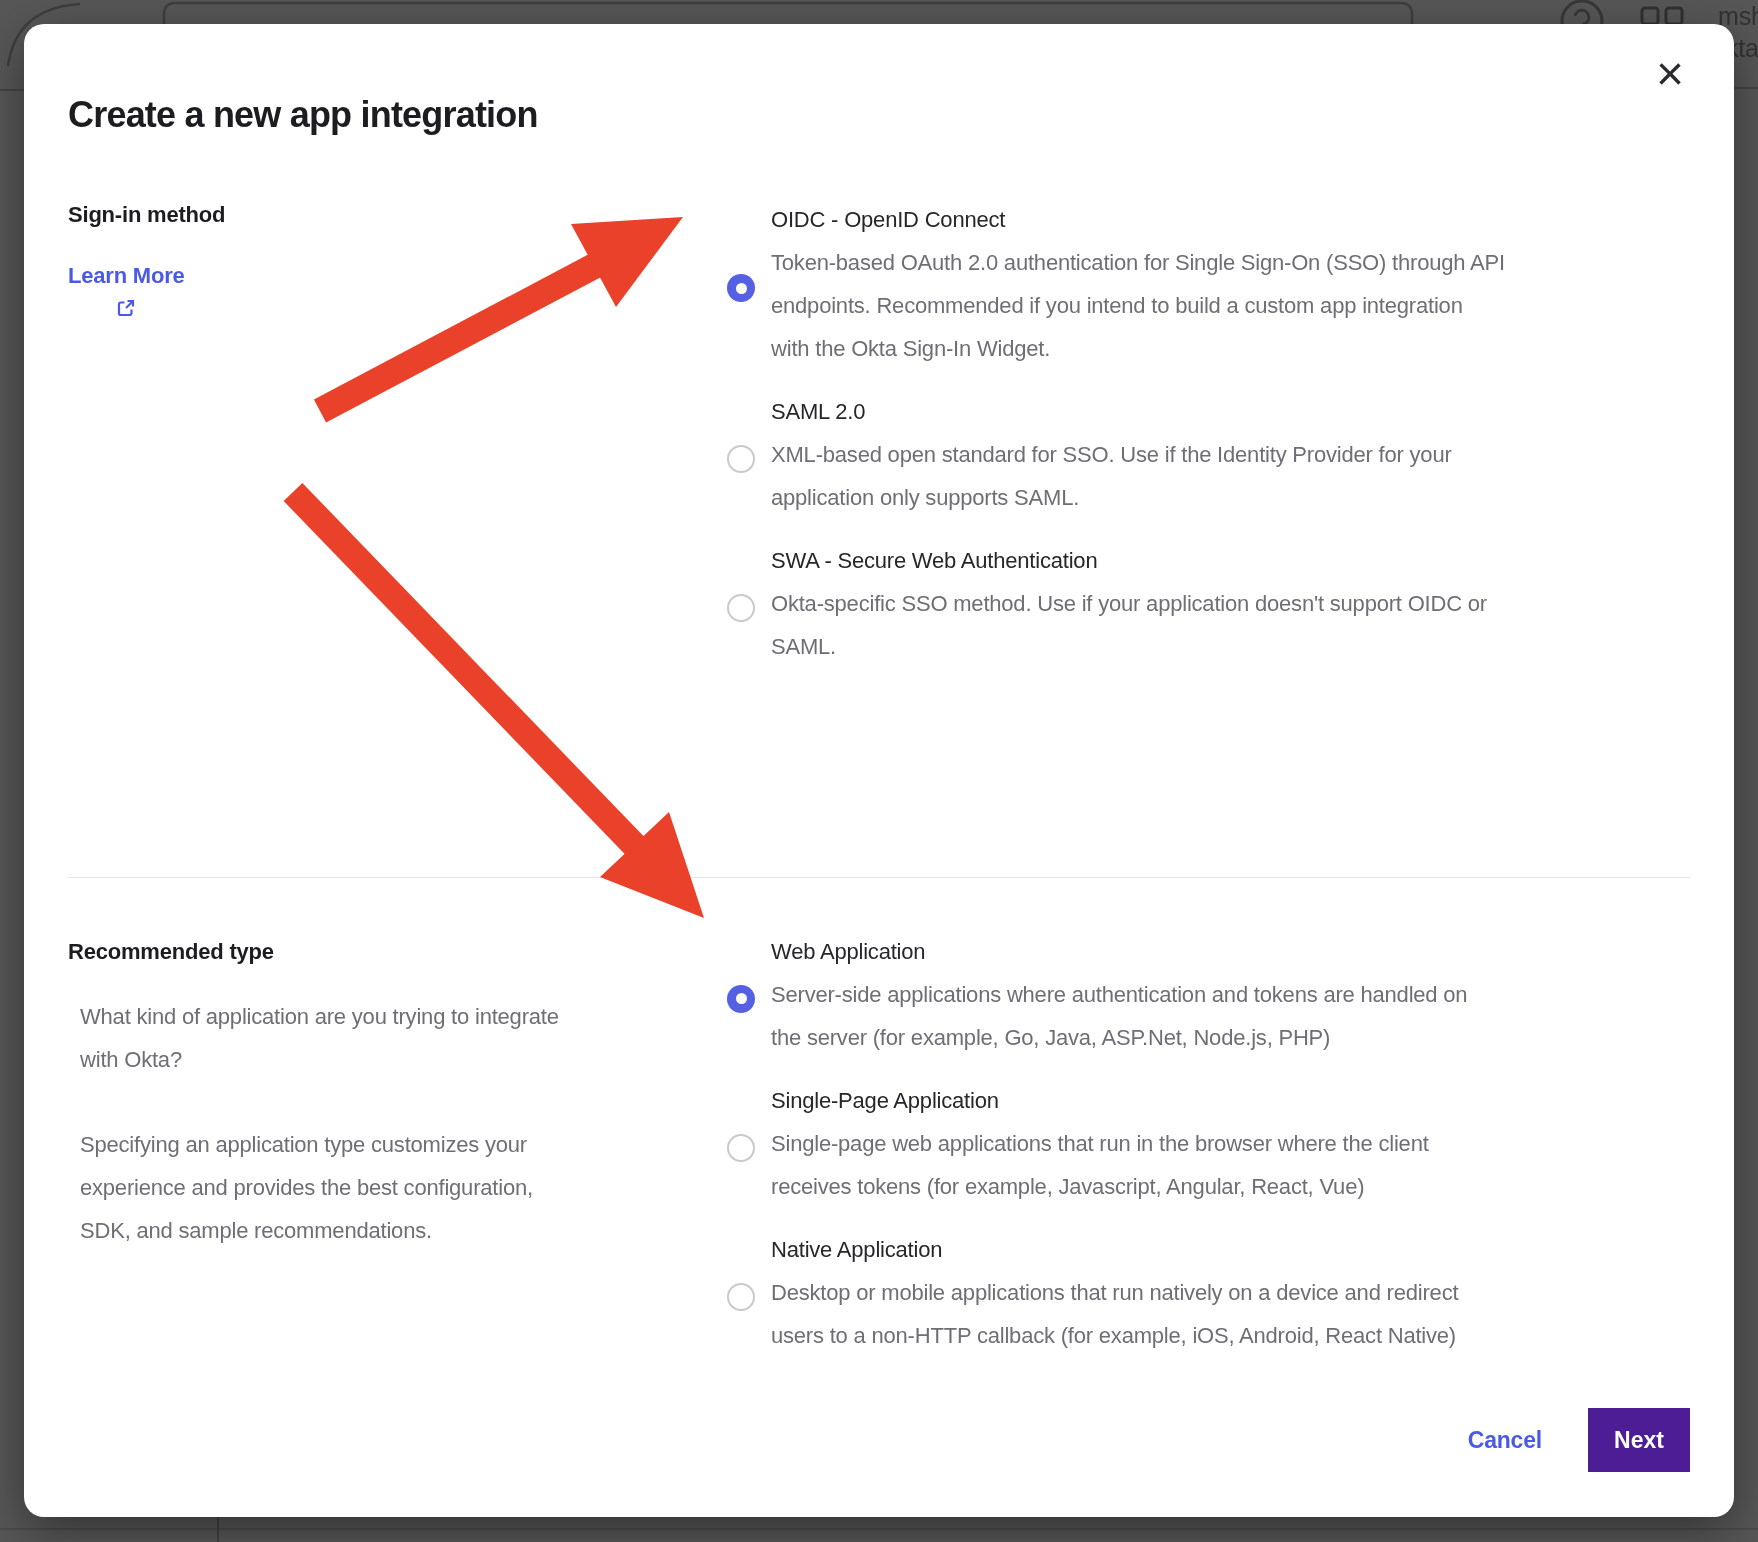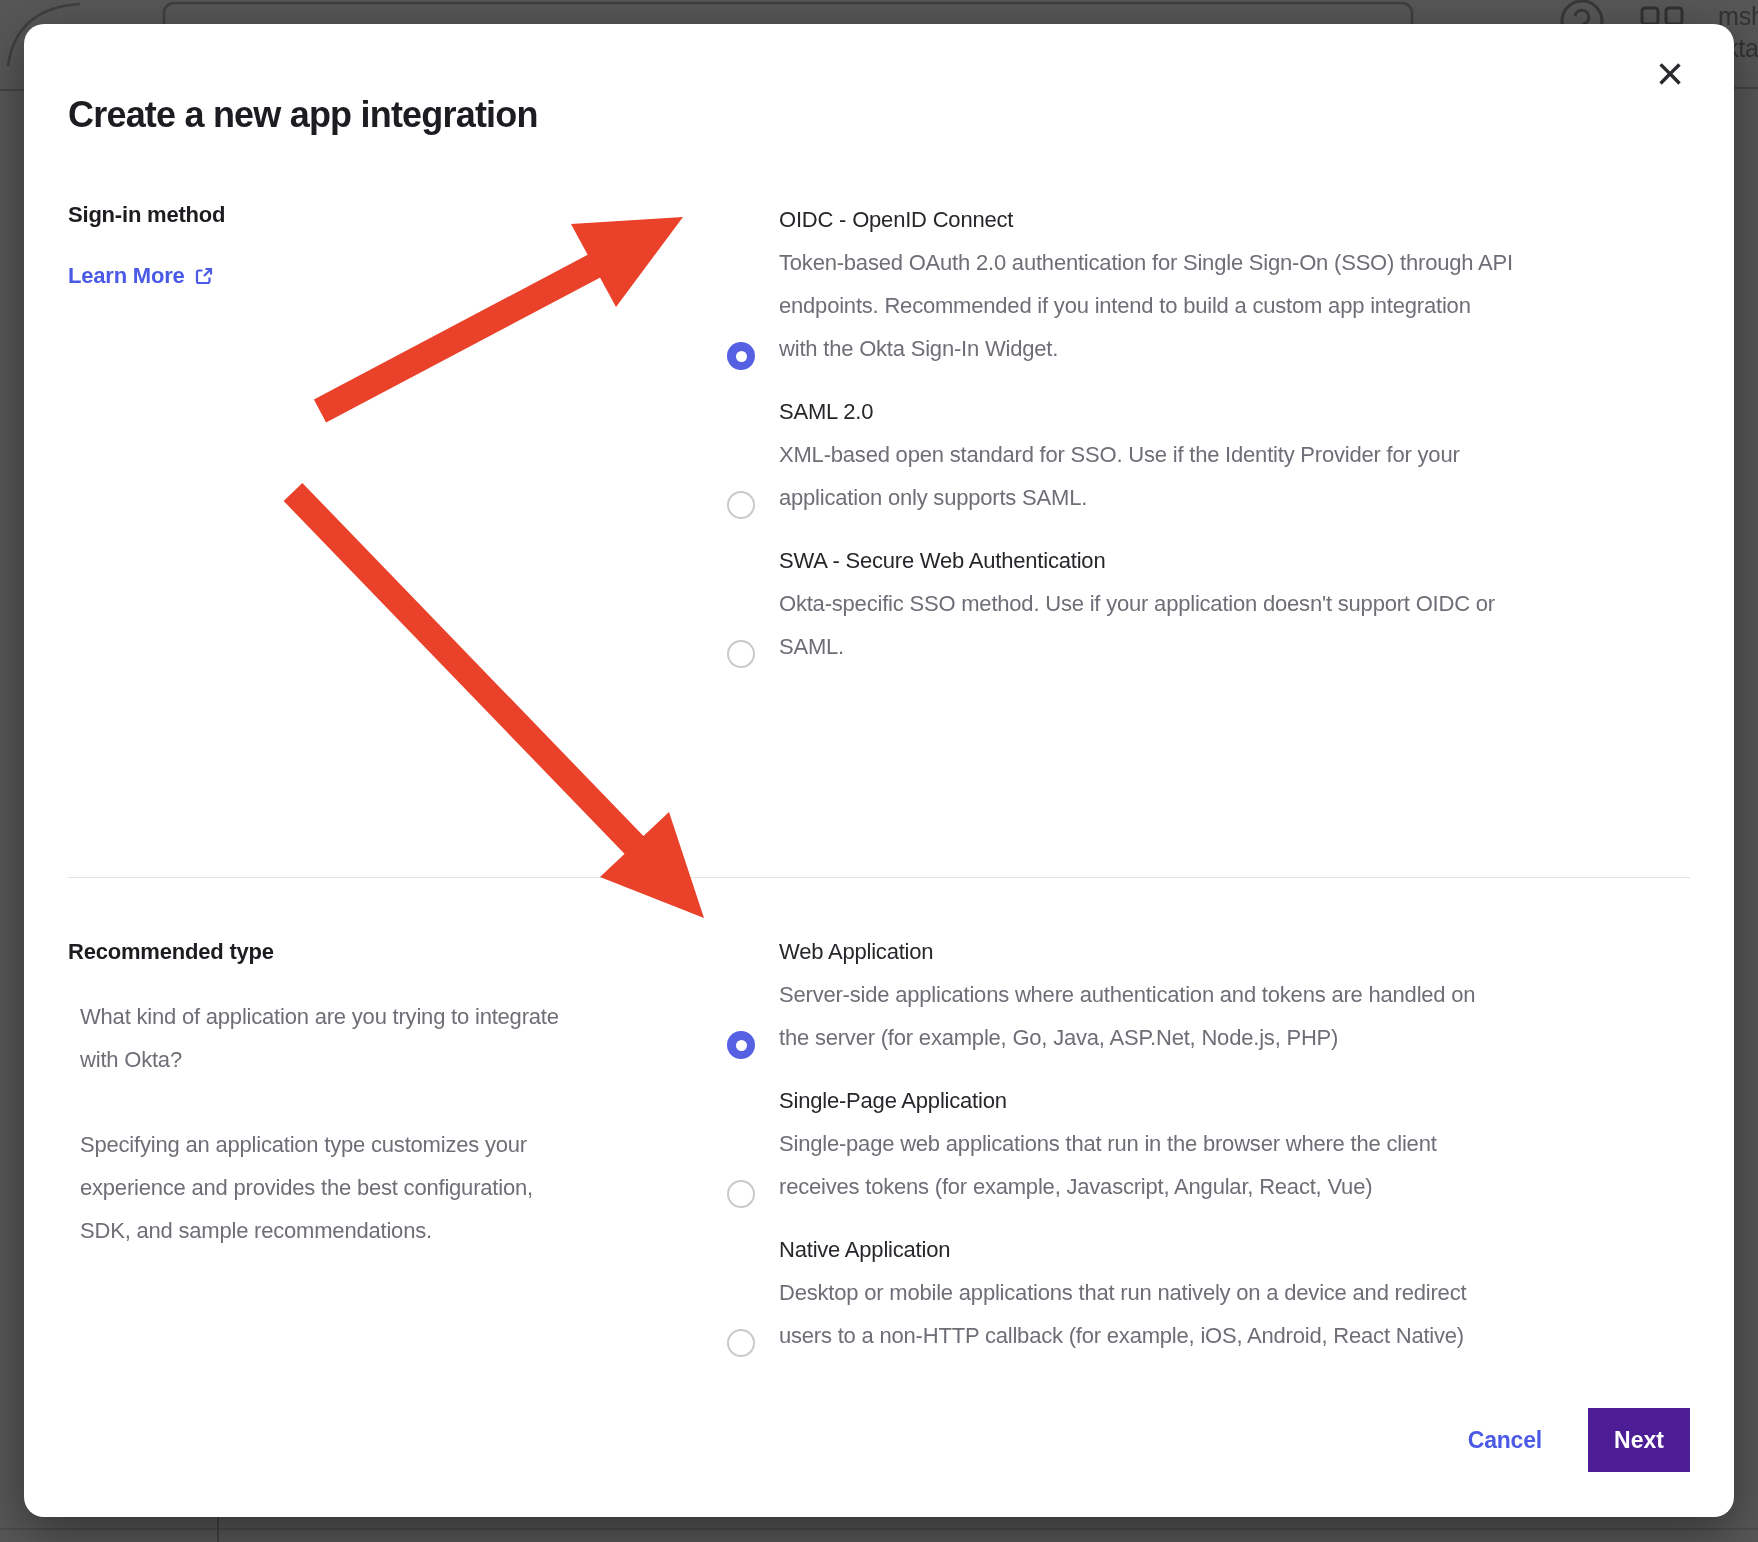--- a/index.html
+++ b/index.html
@@ -16,27 +16,27 @@
     font-size:48px;line-height:48px;font-weight:400;color:#2b2b2f;cursor:pointer;padding:0;
     font-family:"Liberation Sans","DejaVu Sans",sans-serif;}
   .dialog-title{position:absolute;left:44px;top:70px;margin:0;font-size:36px;font-weight:700;
     color:#1d1d21;letter-spacing:-0.8px;}
   .heading{font-size:22px;font-weight:700;color:#1d1d21;line-height:43px;}
   .s1-left{position:absolute;left:44px;top:169px;width:600px;}
   .s1-right{position:absolute;left:703px;top:174px;width:963px;}
   .s2-left{position:absolute;left:44px;top:906px;width:610px;}
   .s2-right{position:absolute;left:703px;top:906px;width:963px;}
   .divider{position:absolute;left:44px;right:44px;top:853px;height:0;border:0;border-top:1.5px solid #e3e3e6;margin:0;}
-  .learn-more{display:inline-flex;align-items:center;gap:9px;margin-top:27px;cursor:pointer;text-decoration:none;}
+  .learn-more{display:inline-flex;align-items:center;gap:9px;margin-top:27px;cursor:pointer;text-decoration:none;flex-direction:column;}
   .learn-more span{font-size:22px;font-weight:700;color:#4a5ae6;}
   .para{font-size:22px;color:#6e6e76;line-height:43px;white-space:pre-line;margin:12px;}
   .s2-left .heading{margin-bottom:22px;}
   .s2-left .para + .para{margin-top:42px;}
   
-  .option{display:flex;align-items:flex-end;gap:24px;margin-bottom:20px;cursor:pointer;}
+  .option{display:flex;align-items:center;gap:16px;margin-bottom:20px;cursor:pointer;}
   .radio{flex:none;box-sizing:border-box;width:28px;height:28px;margin-top:8px;border-radius:50%;
     background:#ffffff;border:2px solid #c9c9ce;position:relative;}
   .radio.selected{border:0;background:#5560e2;}
   .radio.selected::after{content:"";position:absolute;left:50%;top:50%;width:11px;height:11px;
     margin:-5.5px 0 0 -5.5px;border-radius:50%;background:#ffffff;}
   .opt-label{font-size:22px;color:#26262b;line-height:43px;}
   .opt-desc{font-size:22px;color:#6e6e76;line-height:43px;white-space:pre-line;}
   
   .footer{position:absolute;top:1384px;right:44px;display:flex;align-items:center;gap:46px;}
   .cancel-link{font-size:23px;font-weight:700;color:#4a5ae6;text-decoration:none;cursor:pointer;}

